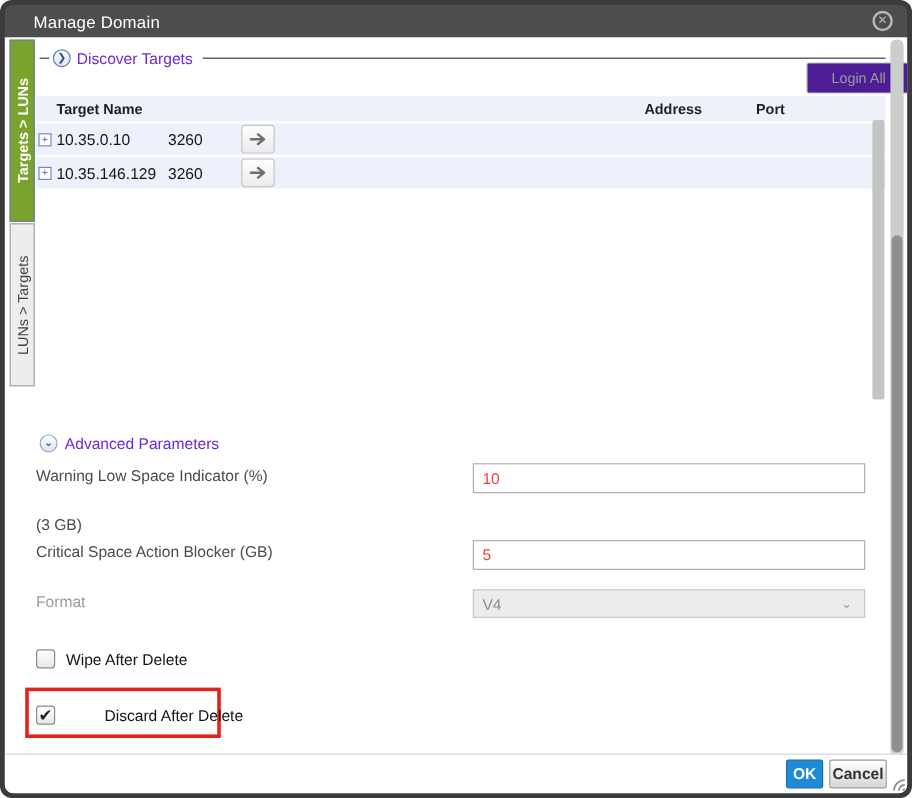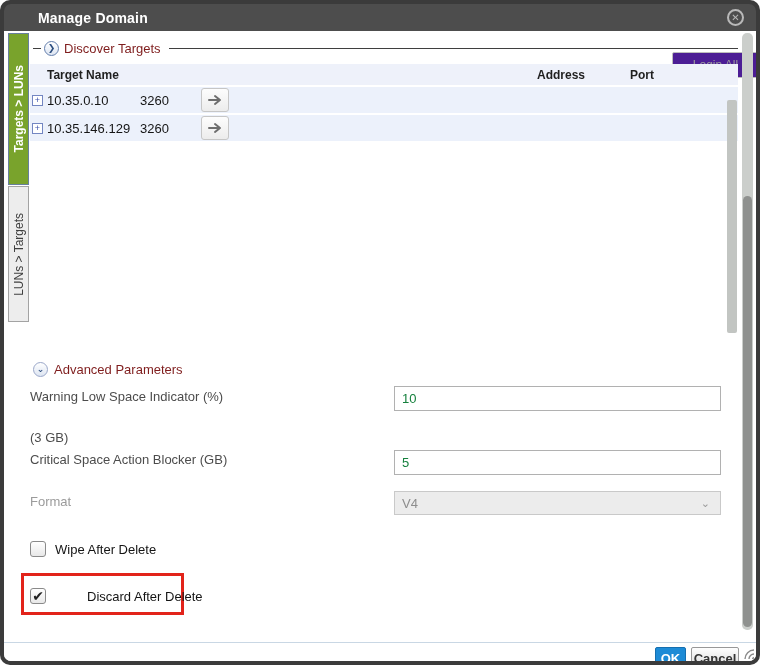--- a/index.html
+++ b/index.html
@@ -4,21 +4,21 @@
 <style>
   * { margin:0; padding:0; box-sizing:border-box; }
   html,body { width:760px; height:665px; background:#fff; overflow:hidden;
     font-family:"Liberation Sans","DejaVu Sans",sans-serif; }
 
   .dialog { position:absolute; inset:0; background:#3b3b3b; border-radius:10px; }
 
   
   .titlebar { position:absolute; left:4px; top:4px; right:4px; height:27px;
     background:#4d4d4d; border-radius:7px 7px 0 0; display:flex; align-items:center; }
-  .title { color:#fff; font-size:14px; font-weight:bold; margin-left:34px; letter-spacing:.2px; }
+  .title { color:#fff; font-size:14px; font-weight:normal; margin-left:24px; letter-spacing:.2px; }
   .close-btn { position:absolute; right:12px; top:5px; width:17px; height:17px;
     border:2px solid #b9b9b9; border-radius:50%; color:#b9b9b9; font-size:10px;
     line-height:13px; text-align:center; font-weight:bold; cursor:pointer; }
 
   
   .content { position:absolute; left:4px; top:31px; right:4px; bottom:4px;
     background:#fff; border-radius:0 0 7px 7px; overflow:hidden; }
 
   
   .vtab { position:absolute; left:4px; width:21px; display:flex; align-items:center;
@@ -30,28 +30,28 @@
   .vtab.inactive span { color:#3f3f3f; }
 
   
   .section-head { position:absolute; display:flex; align-items:center; }
   .discover-head { left:29px; top:9px; right:18px; height:16px; }
   .legend-dash { width:8px; border-top:1px solid #3f3f3f; margin-right:3px; }
   .legend-line { flex:1; border-top:1px solid #3f3f3f; margin-left:8px; }
   .disc-icon { width:15px; height:15px; border-radius:50%; border:1px solid #647fad;
     background:linear-gradient(#ffffff,#dde5f2); color:#2e4f80; font-size:9px; font-weight:bold;
     text-align:center; line-height:13px; margin-right:5px; cursor:pointer; }
-  .section-label { font-size:13px; color:#7f1d1d; white-space:nowrap; }
+  .section-label { font-size:13px; color:#6d28d9; white-space:nowrap; }
 
   .login-all { position:absolute; left:668px; top:21px; width:87px; height:26px;
     background:#4c1d95; border:1px solid #bdbdbd; border-radius:2px;
     color:#9b9b9b; font-size:12px; text-align:center; line-height:24px; }
 
   
-  .table { position:absolute; left:26px; top:33px; width:708px; }
+  .table { position:absolute; left:26px; top:49px; width:708px; }
   .trow { display:flex; }
   .thead { background:#eef1fa; height:21px; font-weight:bold; font-size:12px; color:#1f1f1f; }
   .thead > div { display:flex; align-items:center; }
   .tbody-row { background:#ecf1fb; height:26px; margin-top:2px; font-size:13px; color:#151515; }
   .tbody-row > div { display:flex; align-items:center; }
   .c-exp { width:15px; justify-content:center; }
   .c-name { width:490px; padding-left:2px; overflow:hidden; white-space:nowrap; }
   .c-addr { width:93px; padding-left:2px; }
   .c-port { width:59px; padding-left:2px; }
   .c-act  { width:35px; justify-content:center; }
@@ -72,38 +72,38 @@
     background:#8f918f; border-radius:5px; }
 
   
   .adv-head { left:29px; top:330px; height:16px; }
   .adv-icon { width:15px; height:15px; border-radius:50%; border:1px solid #9aa7c9;
     background:linear-gradient(#ffffff,#dde5f2); color:#2e4f80; font-size:9px; font-weight:bold;
     text-align:center; line-height:12px; margin-right:6px; cursor:pointer; }
 
   .field-label { position:absolute; left:26px; font-size:13px; color:#4c4c4c; }
   .field-input { position:absolute; left:390px; width:327px; height:25px;
-    border:1px solid #b1b1b1; font-size:13px; color:#15803d; padding:0 7px;
+    border:1px solid #b1b1b1; font-size:13px; color:#ef4444; padding:0 7px;
     font-family:"Liberation Sans","DejaVu Sans",sans-serif; background:#fff; }
   .fake-select { position:absolute; left:390px; width:327px; height:24px;
     background:#ececec; border:1px solid #c9c9c9; color:#8d8d8d; font-size:13px;
     display:flex; align-items:center; padding:0 10px 0 7px; }
   .fake-select .chev { margin-left:auto; font-size:11px; color:#9a9a9a; }
   .label-disabled { color:#9b9b9b; }
 
   
   .checkbox { position:absolute; left:26px; width:16px; height:16px;
     border:1px solid #8a8a8a; border-radius:3px; background:linear-gradient(#fff,#e8e8e8);
     font-size:14px; font-weight:bold; color:#222; line-height:14px; text-align:center; cursor:pointer; }
   .chk-label { position:absolute; left:51px; font-size:13px; color:#141414; }
   .red-box { position:absolute; left:17px; top:542px; width:163px; height:42px;
     border:3px solid #e2231a; }
 
   
-  .footer { position:absolute; left:0; right:0; bottom:0; height:19px; background:#fff;
+  .footer { position:absolute; left:0; right:0; bottom:0; height:33px; background:#fff;
     border-top:1px solid #c9d7e4; }
   .ok-btn { position:absolute; left:651px; top:4px; width:31px; height:24px;
     background:#1d8bd6; border:1px solid #156fb0; border-radius:2px; color:#fff;
     font-size:13px; font-weight:bold; text-align:center; line-height:22px; cursor:pointer; }
   .cancel-btn { position:absolute; left:687px; top:4px; width:48px; height:24px;
     background:linear-gradient(#fefefe,#d6d6d6); border:1px solid #989898; border-radius:2px;
     color:#333; font-size:13px; font-weight:bold; text-align:center; line-height:22px; cursor:pointer; }
   .grip { position:absolute; right:1px; bottom:1px; width:16px; height:16px; }
 </style>
 </head>

